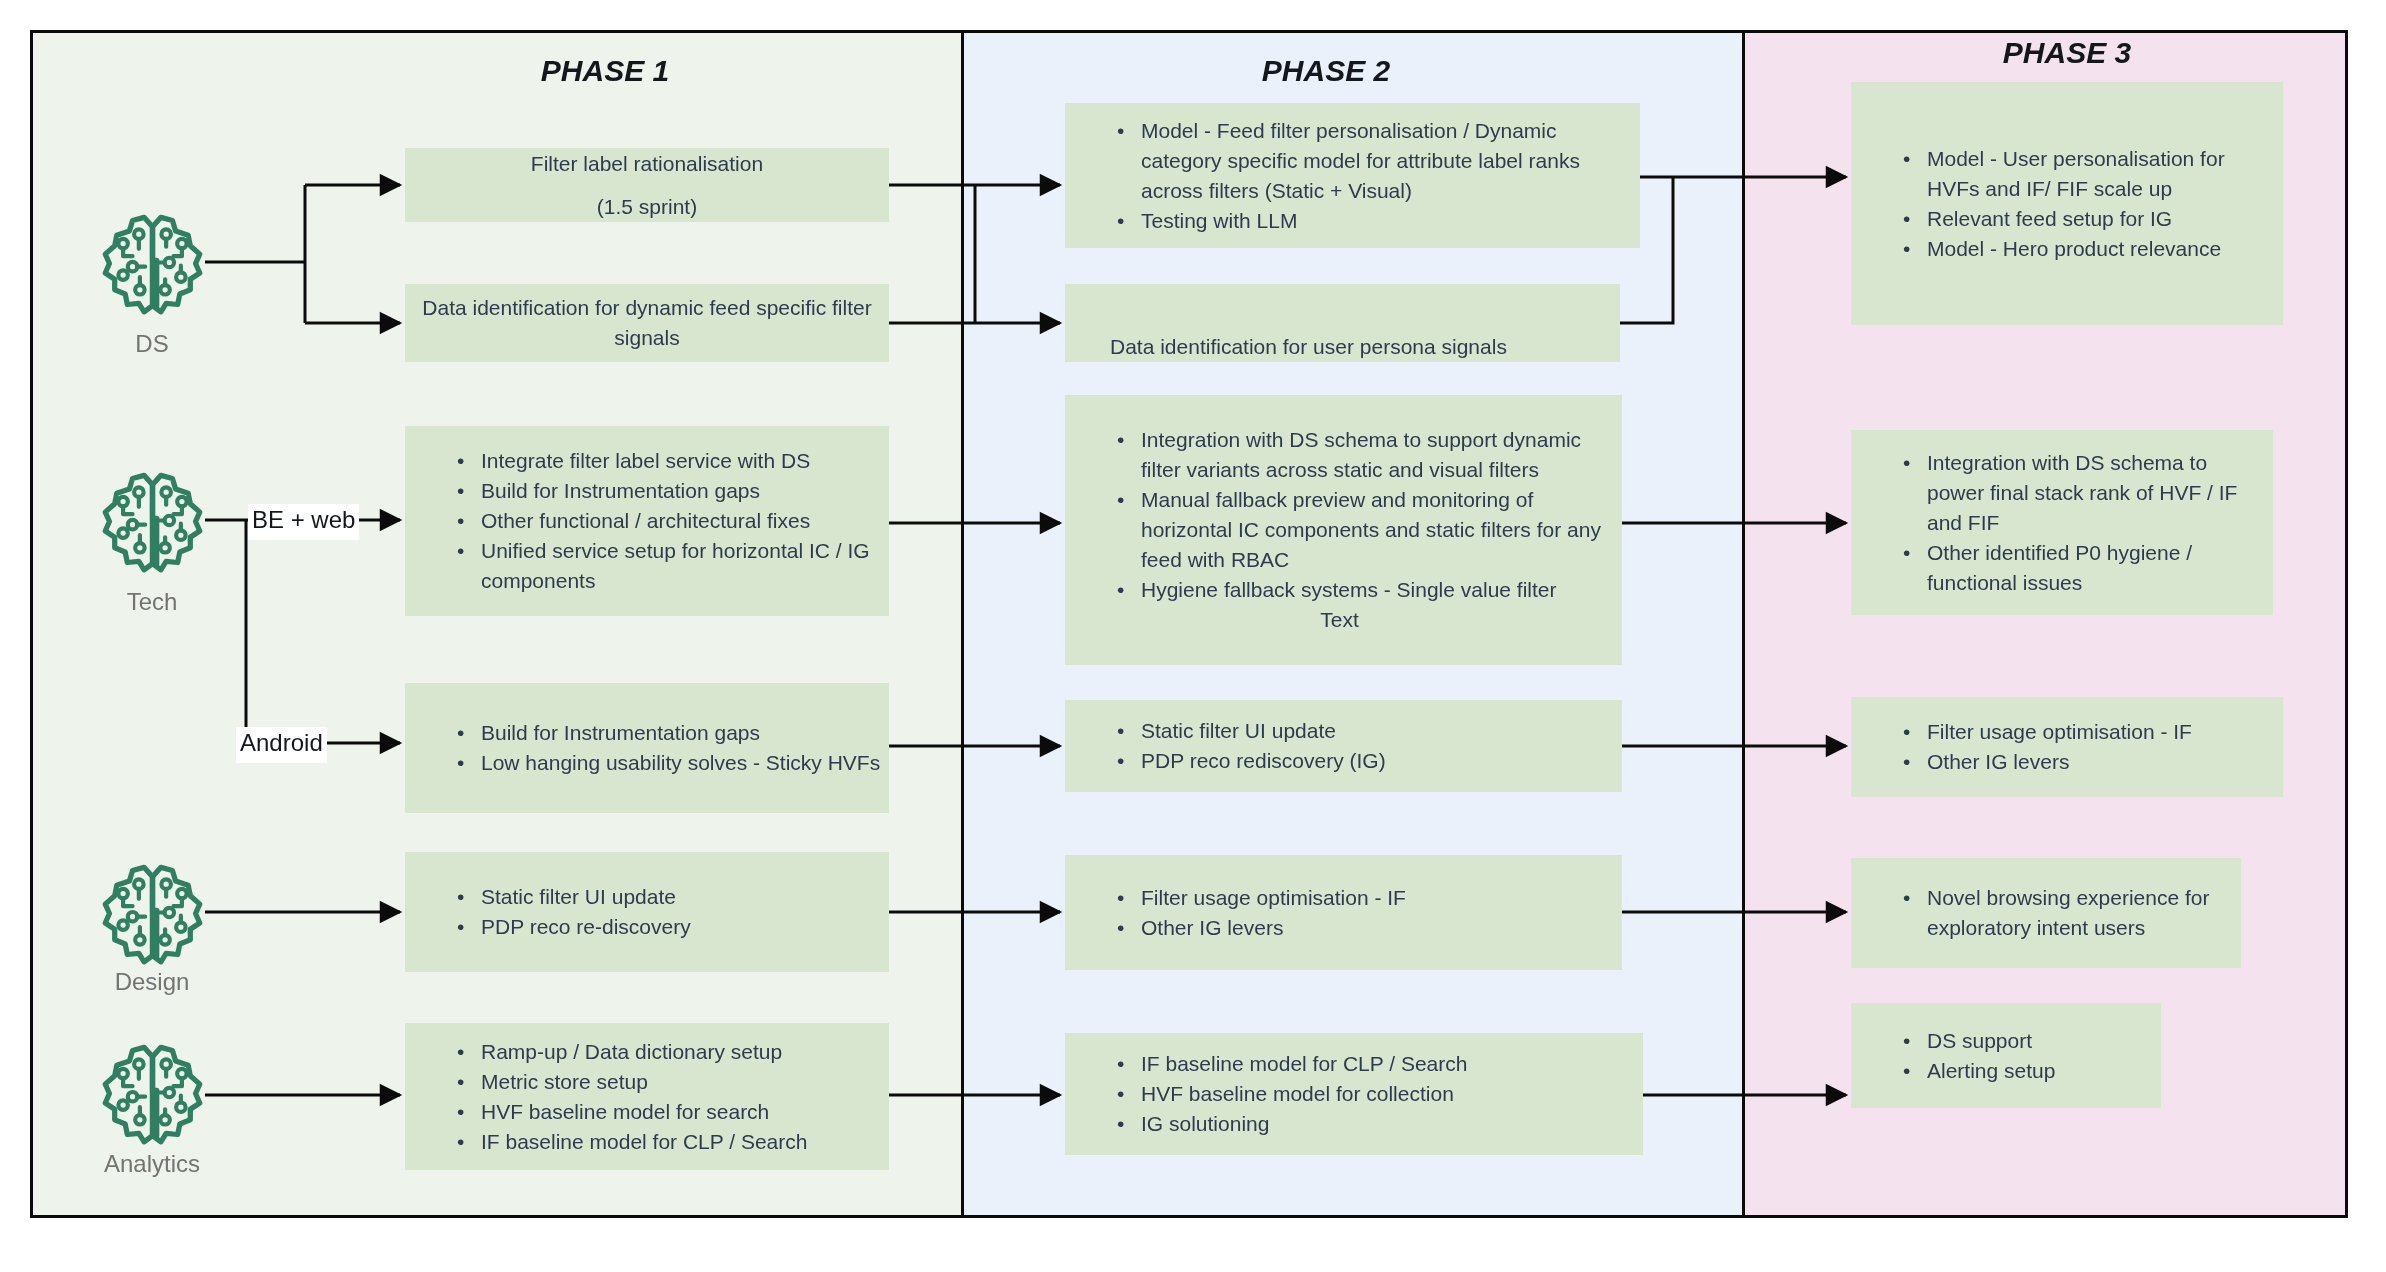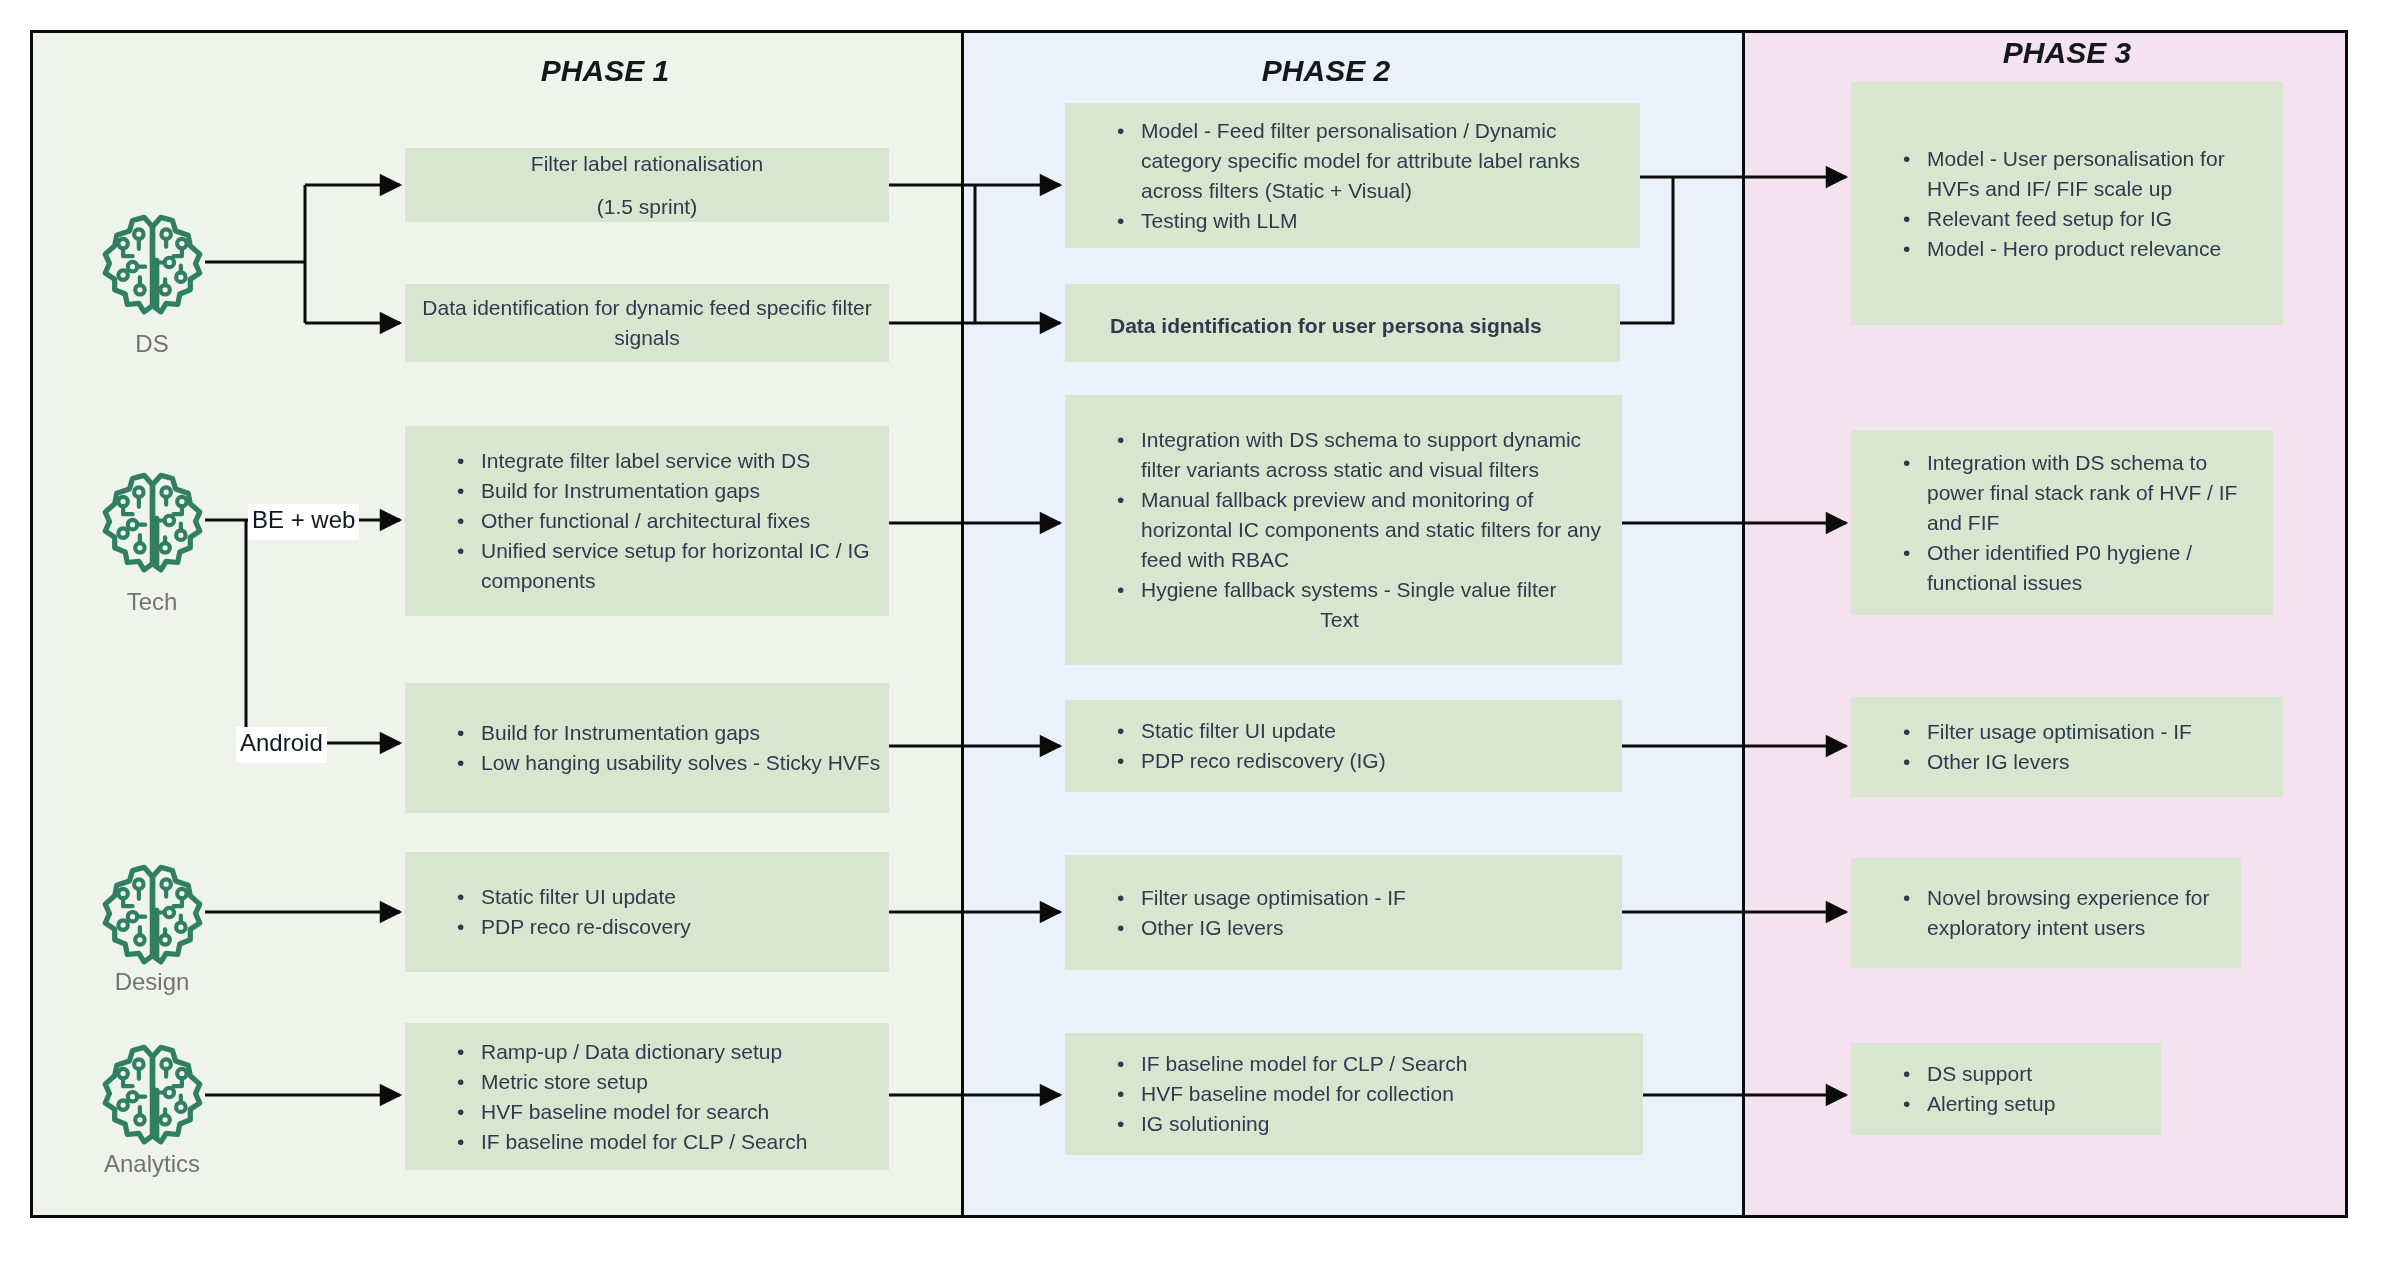--- a/index.html
+++ b/index.html
@@ -31,21 +31,21 @@
     font-size:24px;color:#737373;white-space:nowrap;z-index:3;
   }
   svg.connectors{position:absolute;left:0;top:0;z-index:2;}
   .box{
     position:absolute;background:#d8e6d0;z-index:3;
     font-size:21px;line-height:30px;color:#2e3b4e;
     display:flex;flex-direction:column;justify-content:center;
     box-sizing:border-box;padding-right:8px;
   }
   .box.center-text{align-items:center;text-align:center;padding:0 10px;gap:13px;}
-  .box.plain-left{justify-content:center;padding-top:6px;padding-left:45px;font-weight:bold;}
+  .box.plain-left{justify-content:flex-end;padding-top:6px;padding-left:45px;}
   .box ul{margin:0;padding:0 0 0 50px;list-style:none;}
   .box li{position:relative;padding-left:26px;}
   .box li::before{content:"\2022";position:absolute;left:2px;top:0;}
   .box .note{text-align:center;width:100%;}
   .chip{
     position:absolute;background:#ffffff;color:#14181d;
     font-size:24px;line-height:32px;height:36px;padding:0 4px;
     white-space:nowrap;z-index:4;
   }
 </style>
@@ -249,20 +249,20 @@
       <li>IF baseline model for CLP / Search</li>
     </ul>
   </div>
   <div class="box bullets" style="left:1065px;top:1033px;width:578px;height:122px">
     <ul>
       <li>IF baseline model for CLP / Search</li>
       <li>HVF baseline model for collection</li>
       <li>IG solutioning</li>
     </ul>
   </div>
-  <div class="box bullets" style="left:1851px;top:1043px;width:310px;height:92px">
+  <div class="box bullets" style="left:1851px;top:1003px;width:310px;height:105px">
     <ul>
       <li>DS support</li>
       <li>Alerting setup</li>
     </ul>
   </div>
 
 </div>
 
 </body></html>

